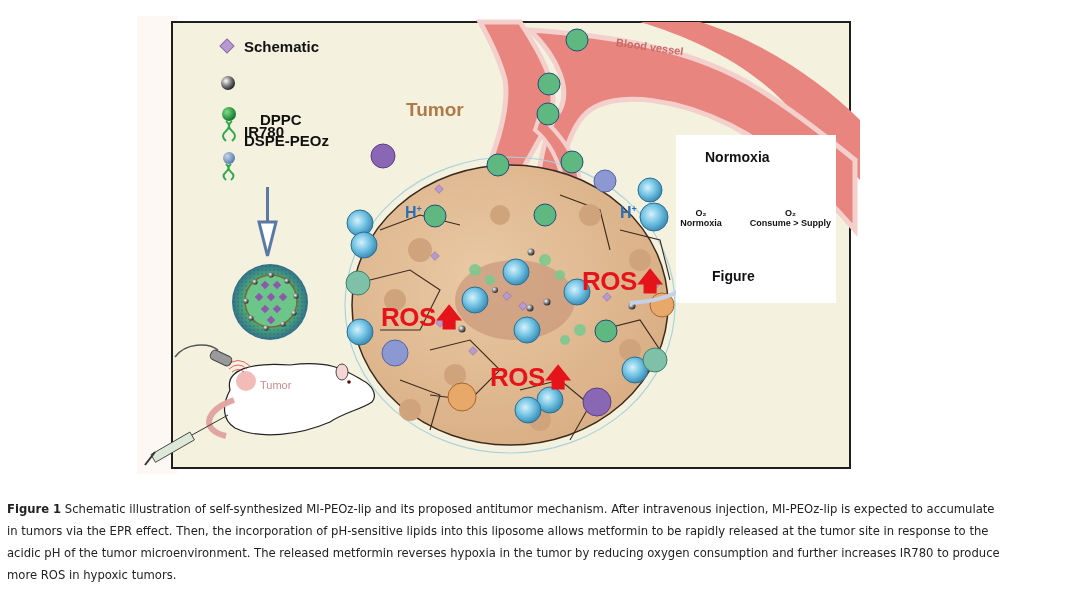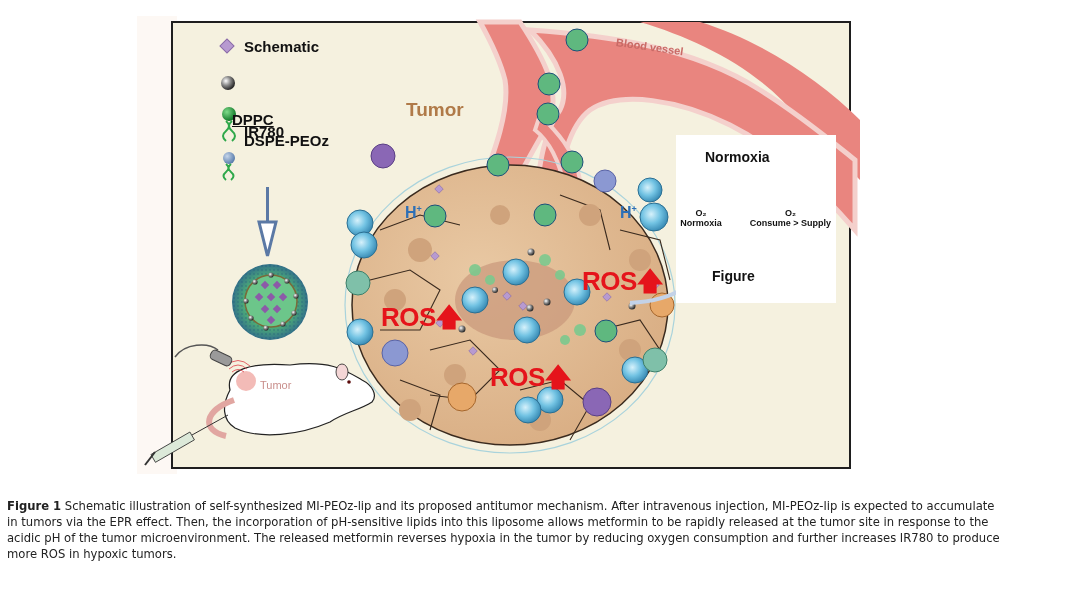--- a/index.html
+++ b/index.html
@@ -14,21 +14,21 @@
   .vessel-label { position: absolute; left: 617px; top: 36px; font-size: 11px; font-weight: bold; color: #c96a66;
                   transform: rotate(8deg); transform-origin: left top; }
   .mouse-tumor-label { position: absolute; left: 260px; top: 379px; font-size: 11px; color: #c98f8c; }
   .ros { position: absolute; font-size: 26px; font-weight: bold; color: #e5141b; letter-spacing: -0.5px; }
   .hplus { position: absolute; font-size: 16px; font-weight: bold; color: #2d6fb6; }
   .hplus sup { font-size: 9px; }
   .oxy-box { position: absolute; left: 676px; top: 135px; width: 160px; height: 168px; background: #ffffff; }
   .oxy-title { position: absolute; font-weight: bold; font-size: 14px; color: #111; }
   .oxy-small { position: absolute; font-weight: bold; font-size: 9px; color: #111; text-align: center; line-height: 10px; }
   .caption { position: absolute; left: 7px; top: 498px; width: 1000px; font-family: "DejaVu Sans", sans-serif;
-             font-size: 11.6px; line-height: 16px; color: #222; }
+             font-size: 11.6px; line-height: 22px; color: #222; }
   .caption b { font-weight: bold; }
 </style>
 </head>
 <body>
 
 <div class="outer-band"></div>
 <div class="figure-frame"></div>
 
 <svg class="art" viewBox="0 0 1073 480">
   <defs>
@@ -226,21 +226,21 @@
     <path d="M737 248 L749 248 L743 260 Z" fill="#ee5a5a"></path>
     <line x1="727" y1="217" x2="727" y2="230" stroke="#111" stroke-width="1.2"></line>
     <path d="M724 228 L730 228 L727 233 Z" fill="#111"></path>
     <path d="M630 303 C680 300 705 280 706 245" fill="none" stroke="#c3d2e8" stroke-width="4"></path>
     <path d="M700 248 L712 248 L706 236 Z" fill="#a9bfdf"></path>
   </g>
 </svg>
 
 <div class="legend-label" style="left:244px; top:38px;">Schematic</div>
 <div class="legend-label" style="left:244px; top:75px;margin-top:48px;">IR780</div>
-<div class="legend-label" style="left:232px; top:111px;text-decoration:underline;">DPPC</div>
+<div class="legend-label" style="left:260px; top:111px;">DPPC</div>
 <div class="legend-label" style="left:244px; top:132px;">DSPE-PEOz</div>
 
 <div class="tumor-label">Tumor</div>
 <div class="vessel-label">Blood vessel</div>
 <div class="mouse-tumor-label">Tumor</div>
 
 <div class="hplus" style="left:405px; top:204px;"><span>H</span><sup>+</sup></div>
 <div class="hplus" style="left:620px; top:204px;"><span>H</span><sup>+</sup></div>
 
 <div class="ros" style="left:381px; top:298px;"><span>ROS</span><span>🡅</span></div>

